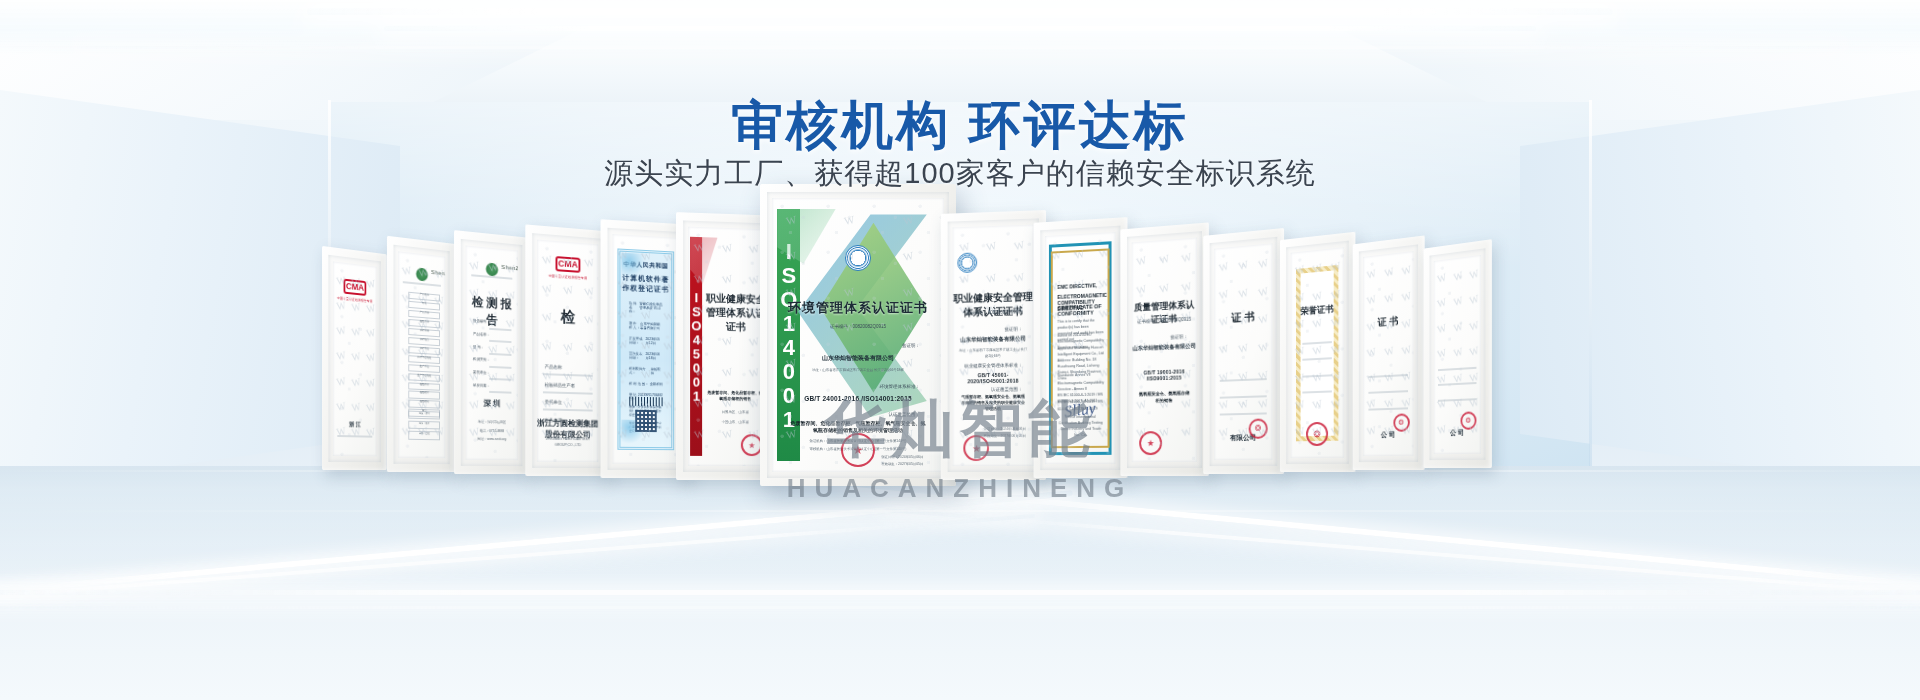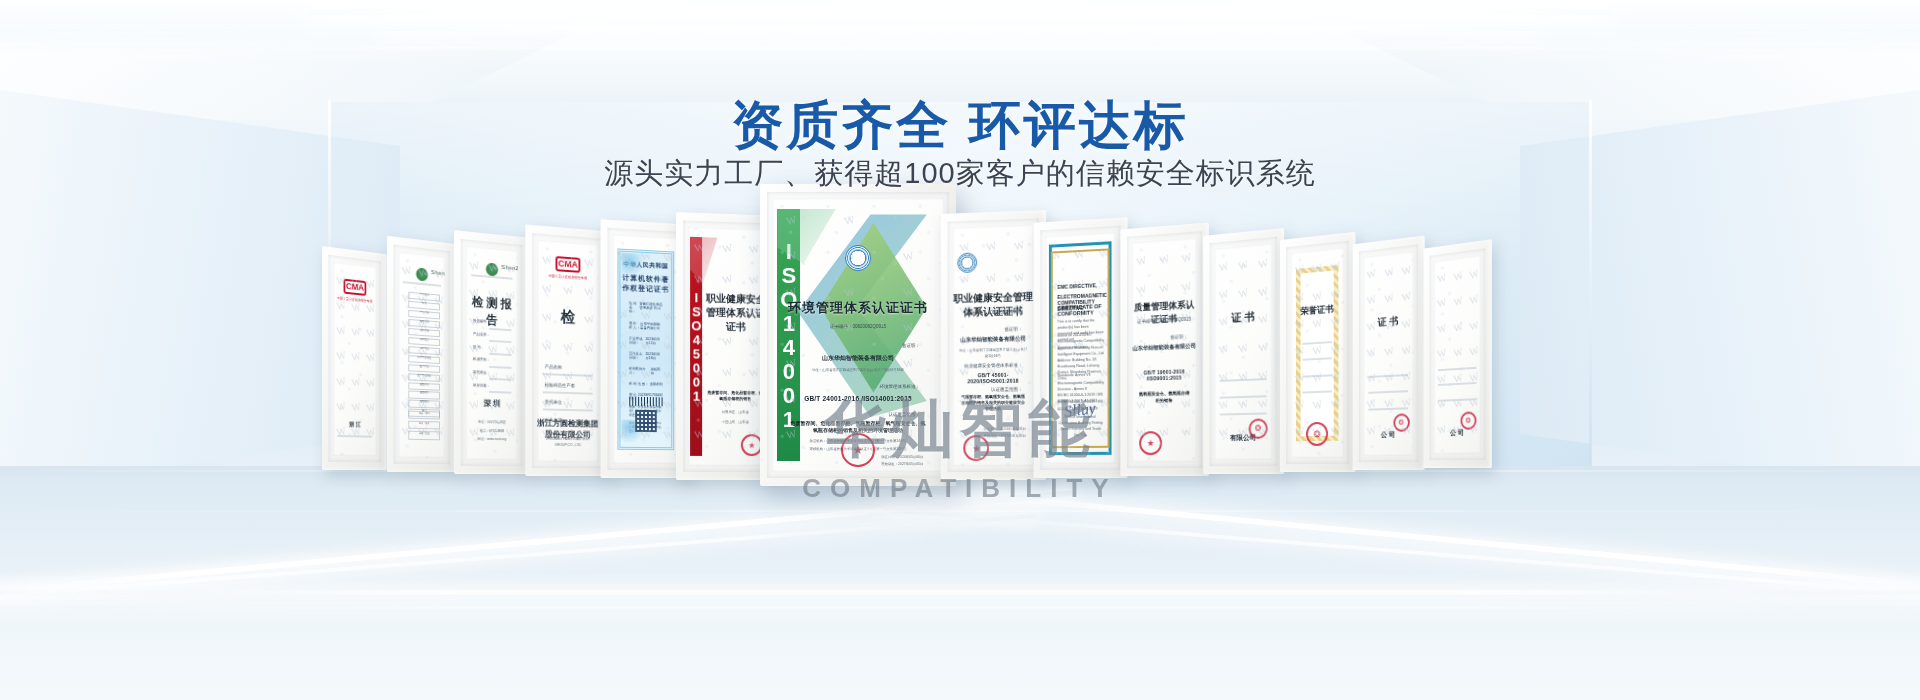--- a/index.html
+++ b/index.html
@@ -304,21 +304,21 @@
     <div class="floor-band b2"></div>
     <div class="streak s1"></div>
     <div class="streak s2"></div>
     <div class="streak s3"></div>
     <div class="streak s4"></div>
     <div class="streak s5"></div>
     <div class="streak s6"></div>
   </div>
 
   <div class="headings">
-    <div class="title">资质齐全 环评达标</div>
+    <div class="title">审核机构 环评达标</div>
     <div class="subtitle">源头实力工厂、获得超100家客户的信赖安全标识系统</div>
   </div>
 
   <div class="rack">
 
     <div class="cert" style="left:318px; width:74px; height:222px; bottom:230px; transform:perspective(900px) rotateY(28deg) scale(.99);">
       <div class="mat">
           <div class="sheet">
         <div class="cmark cma">CMA</div>
         <div class="cma-sub">中国计量认证检测报告专用</div>
@@ -924,16 +924,16 @@
               <i style="left: 76%; top: 84%;">W</i>
             </div>
           </div>
         </div>
     </div>
 
   </div>
 
   <div class="brandwm">
     <div class="cn">华灿智能</div>
-    <div class="en">COMPATIBILITY</div>
+    <div class="en">HUACANZHINENG</div>
   </div>
 
 </div>
 
 </body></html>

